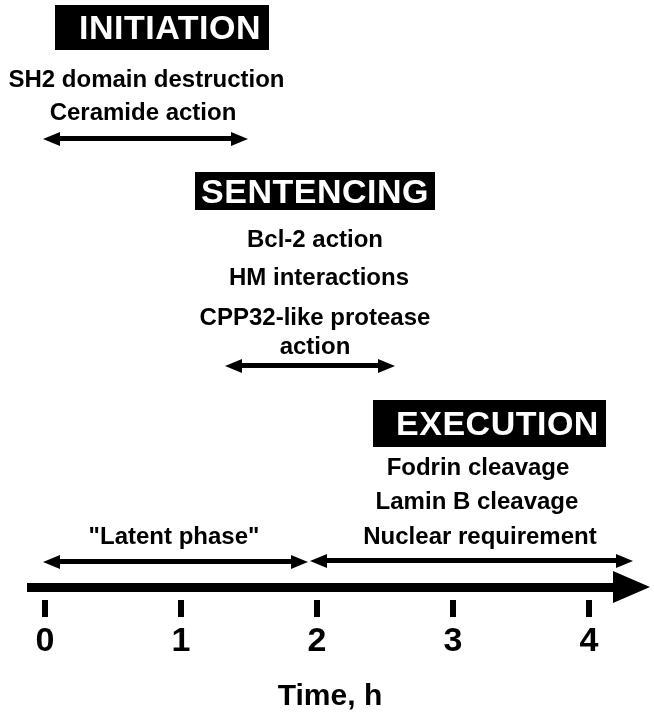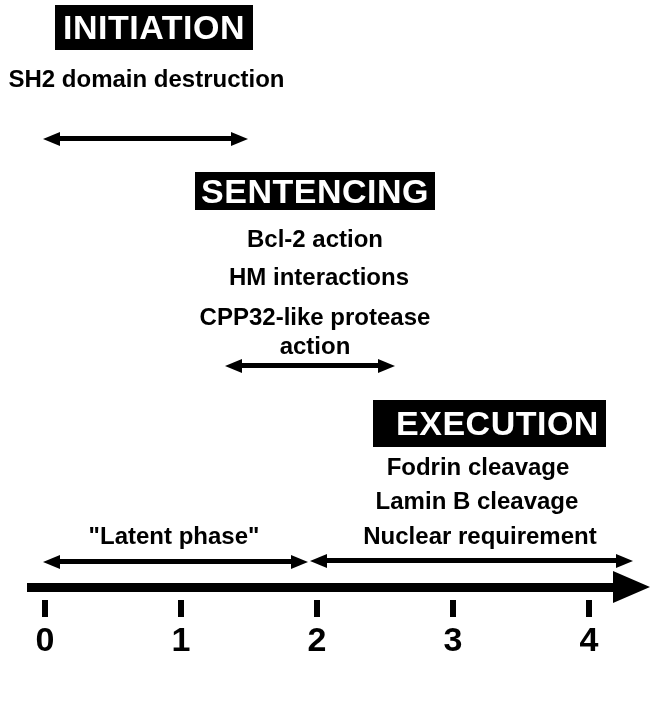--- a/index.html
+++ b/index.html
@@ -11,21 +11,21 @@
     font-weight:bold;
     overflow:hidden;
   }
   
   .phase-box{
     position:absolute;
     background:#000000;color:#ffffff;
     display:flex;align-items:center;justify-content:center;
     font-size:34px;letter-spacing:0.5px;white-space:nowrap;
   }
-  #box-initiation{left:55px;top:5px;width:198px;height:45px;}
+  #box-initiation{left:55px;top:5px;width:198px;height:45px;padding-left:16px;}
   #box-sentencing{left:195px;top:172px;width:240px;height:38px;}
   #box-execution{left:373px;top:400px;width:217px;height:47px;padding-left:16px;}
 
   
   .txt{
     position:absolute;
     font-size:24px;line-height:1.2;
     text-align:center;white-space:nowrap;
   }
   #t-sh2      {left:0px;   top:65px;  width:293px;}
@@ -62,20 +62,21 @@
 </style>
 </head>
 <body>
 
 <div class="figure">
 
   <div class="phase-box" id="box-initiation">
     <span>INITIATION</span>
   </div>
   <div class="txt" id="t-sh2">SH2 domain destruction</div>
+  <div class="txt" id="t-ceramide">Ceramide action</div>
   <div class="dblarrow" id="arrow-initiation">
     <span class="head-l"></span>
     <span class="shaft"></span>
     <span class="head-r"></span>
   </div>
 
   <div class="phase-box" id="box-sentencing">
     <span>SENTENCING</span>
   </div>
   <div class="txt" id="t-bcl2">Bcl-2 action</div>
@@ -115,13 +116,14 @@
   <div class="tick" id="tick-2"></div>
   <div class="tick" id="tick-3"></div>
   <div class="tick" id="tick-4"></div>
 
   <div class="ticklabel" id="tl-0">0</div>
   <div class="ticklabel" id="tl-1">1</div>
   <div class="ticklabel" id="tl-2">2</div>
   <div class="ticklabel" id="tl-3">3</div>
   <div class="ticklabel" id="tl-4">4</div>
 
+  <div class="axis-title">Time, h</div>
 </div>
 
 </body></html>

